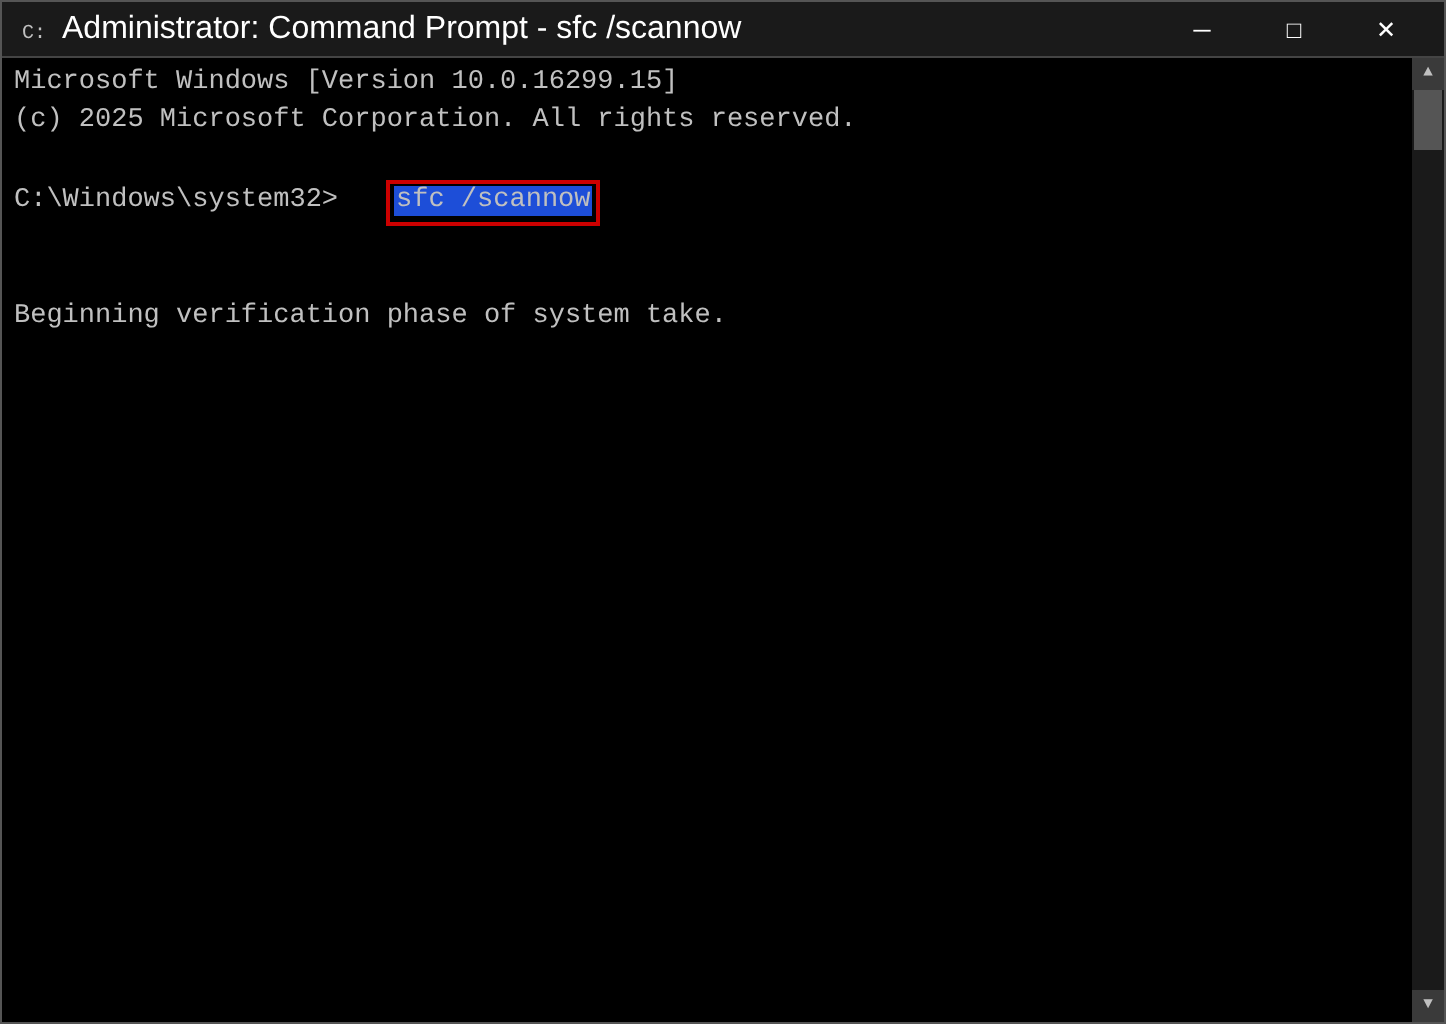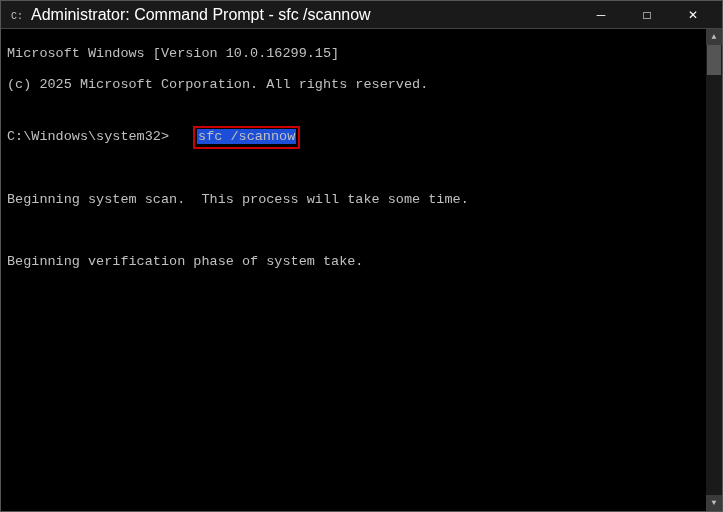--- a/index.html
+++ b/index.html
@@ -132,21 +132,20 @@
       left: 1px;
     }
 
     .terminal-content {
       padding-right: 18px;
     }
 
     .line {
       white-space: pre;
       color: #c0c0c0;
-      margin-top: 12px;
     }
 
     .line.empty {
       height: 1.4em;
     }
 
     .command-line {
       display: flex;
       align-items: center;
       gap: 24px;
@@ -195,21 +194,20 @@
       <div class="line">Microsoft Windows [Version 10.0.16299.15]</div>
       <div class="line">(c) 2025 Microsoft Corporation. All rights reserved.</div>
       <div class="line empty"></div>
       <div class="command-line">
         <span class="prompt">C:\Windows\system32&gt;</span>
         <span class="command-box">
           <span class="command-text">sfc /scannow</span>
         </span>
       </div>
       <div class="line empty"></div>
-      <div class="line">Beginning system scan.  This process will take some time.</div>
       <div class="line empty"></div>
       <div class="line">Beginning verification phase of system take.</div>
     </div>
 
     <div class="scrollbar">
       <div class="scrollbar-arrow">▲</div>
       <div class="scrollbar-track">
         <div class="scrollbar-thumb"></div>
       </div>
       <div class="scrollbar-arrow">▼</div>

